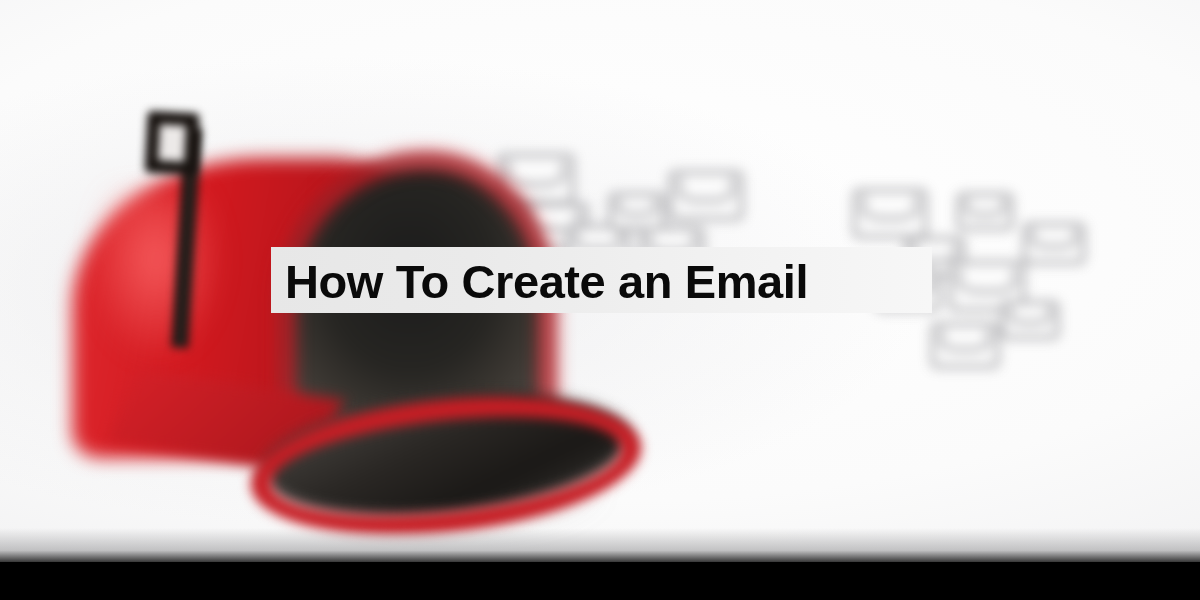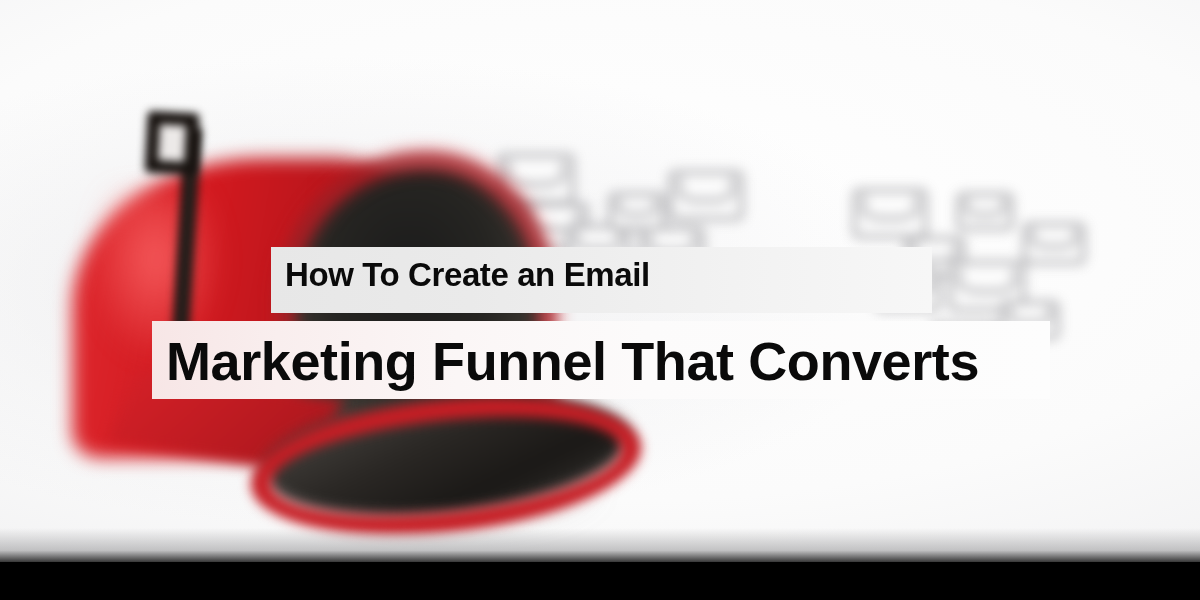--- a/index.html
+++ b/index.html
@@ -164,21 +164,21 @@
     font-weight: 700;
     letter-spacing: -0.4px;
     line-height: 1;
   }
   #line1 {
     left: 271px;
     top: 247px;
     width: 661px;
     height: 66px;
     background: linear-gradient(90deg, #e7e7e7 0%, #eaeaea 30%, #f2f2f2 70%, #f7f7f7 100%);
-    font-size: 33px;
+    font-size: 47px;
     padding: 0;
   }
   #line1 .txt {
     position: absolute;
     left: 14px;
     top: 11px;
   }
   #line2 {
     left: 152px;
     top: 321px;
@@ -247,20 +247,17 @@
     <div class="mb-plate"></div>
     <div class="mb-door-shadow"></div>
     <div class="mb-door-fill"></div>
     <div class="mb-door-outer"></div>
   </div>
 
   <div class="title-line" id="line1">
     <span class="txt">How To Create an Email</span>
   </div>
 
-  <div class="title-line" id="line2">
-    <span class="txt">Marketing Funnel That Converts</span>
-  </div>
 
   <div class="bottom-fade"></div>
   <div class="bottom-bar"></div>
 
 </div>
 
 </body></html>

